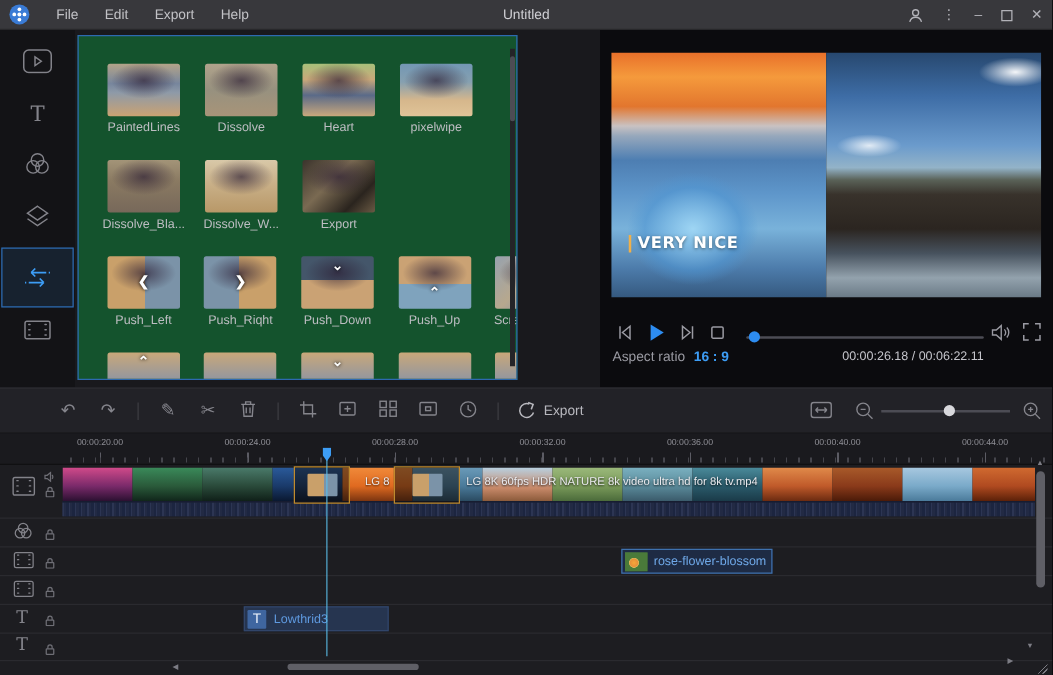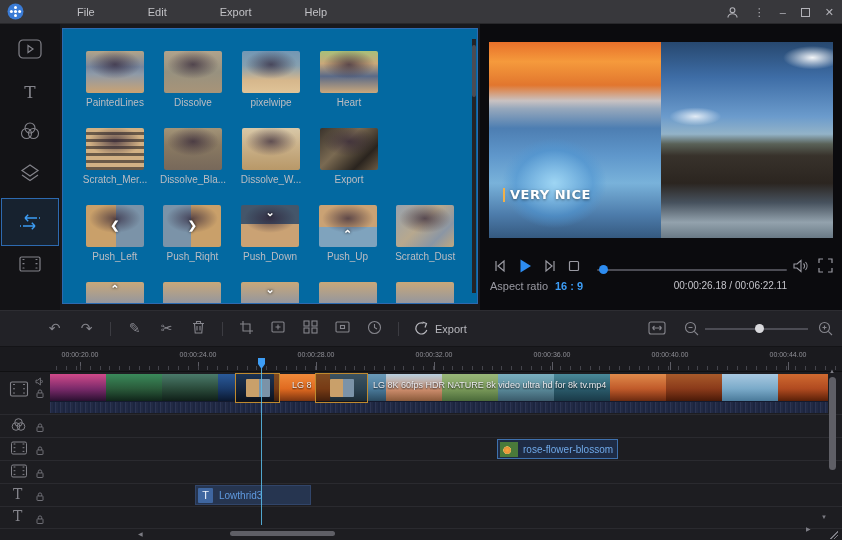--- a/index.html
+++ b/index.html
@@ -2,40 +2,40 @@
 <html><head>
 <meta charset="utf-8">
 <style>
   * { margin:0; padding:0; box-sizing:border-box; }
   html,body { background:#000; }
   .app { position:relative; width:842px; height:540px; background:#19191d;
          font-family:"Liberation Sans",sans-serif; overflow:hidden; color:#c8c8cc; }
 
   
   .titlebar { position:absolute; top:0; left:0; width:842px; height:24px; background:#38383c;
-              display:flex; align-items:center; z-index:30; border-bottom:1px solid #28282b;gap:32px; }
+              display:flex; align-items:center; z-index:30; border-bottom:1px solid #28282b; }
   .logo { width:17px; height:17px; margin-left:7px; flex:0 0 auto; }
   .menu { font-size:11px; color:#c2c2c6; margin-left:21px; cursor:default; }
   .menu:first-of-type { margin-left:13px; }
   .tb-title { position:absolute; left:0; right:0; text-align:center; font-size:11px; color:#d0d0d5; pointer-events:none; }
   .tb-right { position:absolute; right:8px; top:0; height:24px; display:flex; align-items:center; gap:15px; color:#b2b2b8; }
   .tb-btn { font-size:11px; line-height:1; }
   .max-box { width:9px; height:9px; border:1px solid #b2b2b8; }
 
   
   .sidebar { position:absolute; top:24px; left:0; width:60px; height:286px; background:#131316; }
   .side-item { position:absolute; left:0; width:60px; height:42px; display:flex; align-items:center; justify-content:center; }
   .side-item svg { stroke:#83838a; }
   .side-item.active { left:1px; width:58px; height:48px; background:#17222f; border:1px solid #2d6ab0; }
   .side-item.active svg { stroke:#3d9df5; }
   .tserif { font-family:"DejaVu Serif",serif; font-size:17px; color:#83838a; }
 
   
-  .trans-panel { position:absolute; left:62px; top:28px; width:416px; height:276px;
-                 background:#0369a1; border:1px solid #2d6ab0; overflow:hidden; }
+  .trans-panel { position:absolute; left:62px; top:28px; width:352px; height:276px;
+                 background:#14532d; border:1px solid #2d6ab0; overflow:hidden; }
   .trow { position:absolute; left:0; width:414px; display:flex; padding:0 13px; }
   .tcell { width:78px; display:flex; flex-direction:column; align-items:center; }
   .thumb { width:58px; height:42px; border-radius:2px; position:relative; overflow:hidden; background:#c9a87a; }
   .thumb::before { content:""; position:absolute; inset:0;
                    background:radial-gradient(ellipse 62% 48% at 50% 32%, rgba(44,30,52,0.68), transparent 72%); }
   .tlabel { margin-top:4px; font-size:10px; color:#bdbdc2; white-space:nowrap; }
   .thumb-arrow { position:absolute; left:0; right:0; text-align:center; top:50%; transform:translateY(-55%);
                  color:#fff; font-size:11px; font-weight:bold; z-index:2; text-shadow:0 0 3px #000; }
   .ar-top { top:18%; } .ar-bottom { top:72%; }
   .v0 { background:linear-gradient(180deg,#b3a489 0%,#77869d 38%,#8e9aa8 55%,#caa272 100%); }
@@ -170,20 +170,21 @@
           <circle cx="8.5" cy="4.4" r="1.5" fill="#fff"></circle>
           <circle cx="8.5" cy="12.6" r="1.5" fill="#fff"></circle>
           <circle cx="4.4" cy="8.5" r="1.5" fill="#fff"></circle>
           <circle cx="12.6" cy="8.5" r="1.5" fill="#fff"></circle>
         </svg>
     </span>
     <span class="menu">File</span>
     <span class="menu">Edit</span>
     <span class="menu">Export</span>
     <span class="menu">Help</span>
+    <span class="tb-title">Untitled</span>
     <span class="tb-right">
       <span class="tb-btn">
         <svg width="13" height="13" viewBox="0 0 13 13" fill="none" stroke="#b2b2b8" stroke-width="1.1">
             <circle cx="6.5" cy="4.2" r="2.4"></circle>
             <path d="M1.8 11.5 C2.5 8.8 4.3 7.8 6.5 7.8 C8.7 7.8 10.5 8.8 11.2 11.5"></path>
           </svg>
       </span>
       <span class="tb-btn">⋮</span>
       <span class="tb-btn">–</span>
       <span class="tb-btn max-box"></span>
@@ -243,33 +244,29 @@
     <div class="trow" style="top:22px">
       <div class="tcell">
         <div class="thumb v0"></div>
         <div class="tlabel">PaintedLines</div>
       </div>
       <div class="tcell">
         <div class="thumb v1"></div>
         <div class="tlabel">Dissolve</div>
       </div>
       <div class="tcell">
+        <div class="thumb v3"></div>
+        <div class="tlabel">Heart</div>
+      </div>
+      <div class="tcell">
         <div class="thumb v2"></div>
         <div class="tlabel">pixelwipe</div>
       </div>
-      <div class="tcell">
-        <div class="thumb v3"></div>
-        <div class="tlabel">Heart</div>
-      </div>
     </div>
     <div class="trow" style="top:99px">
-      <div class="tcell">
-        <div class="thumb v5"></div>
-        <div class="tlabel">Scratch_Mer...</div>
-      </div>
       <div class="tcell">
         <div class="thumb v6"></div>
         <div class="tlabel">Dissolve_Bla...</div>
       </div>
       <div class="tcell">
         <div class="thumb v7"></div>
         <div class="tlabel">Dissolve_W...</div>
       </div>
       <div class="tcell">
         <div class="thumb v8"></div>

